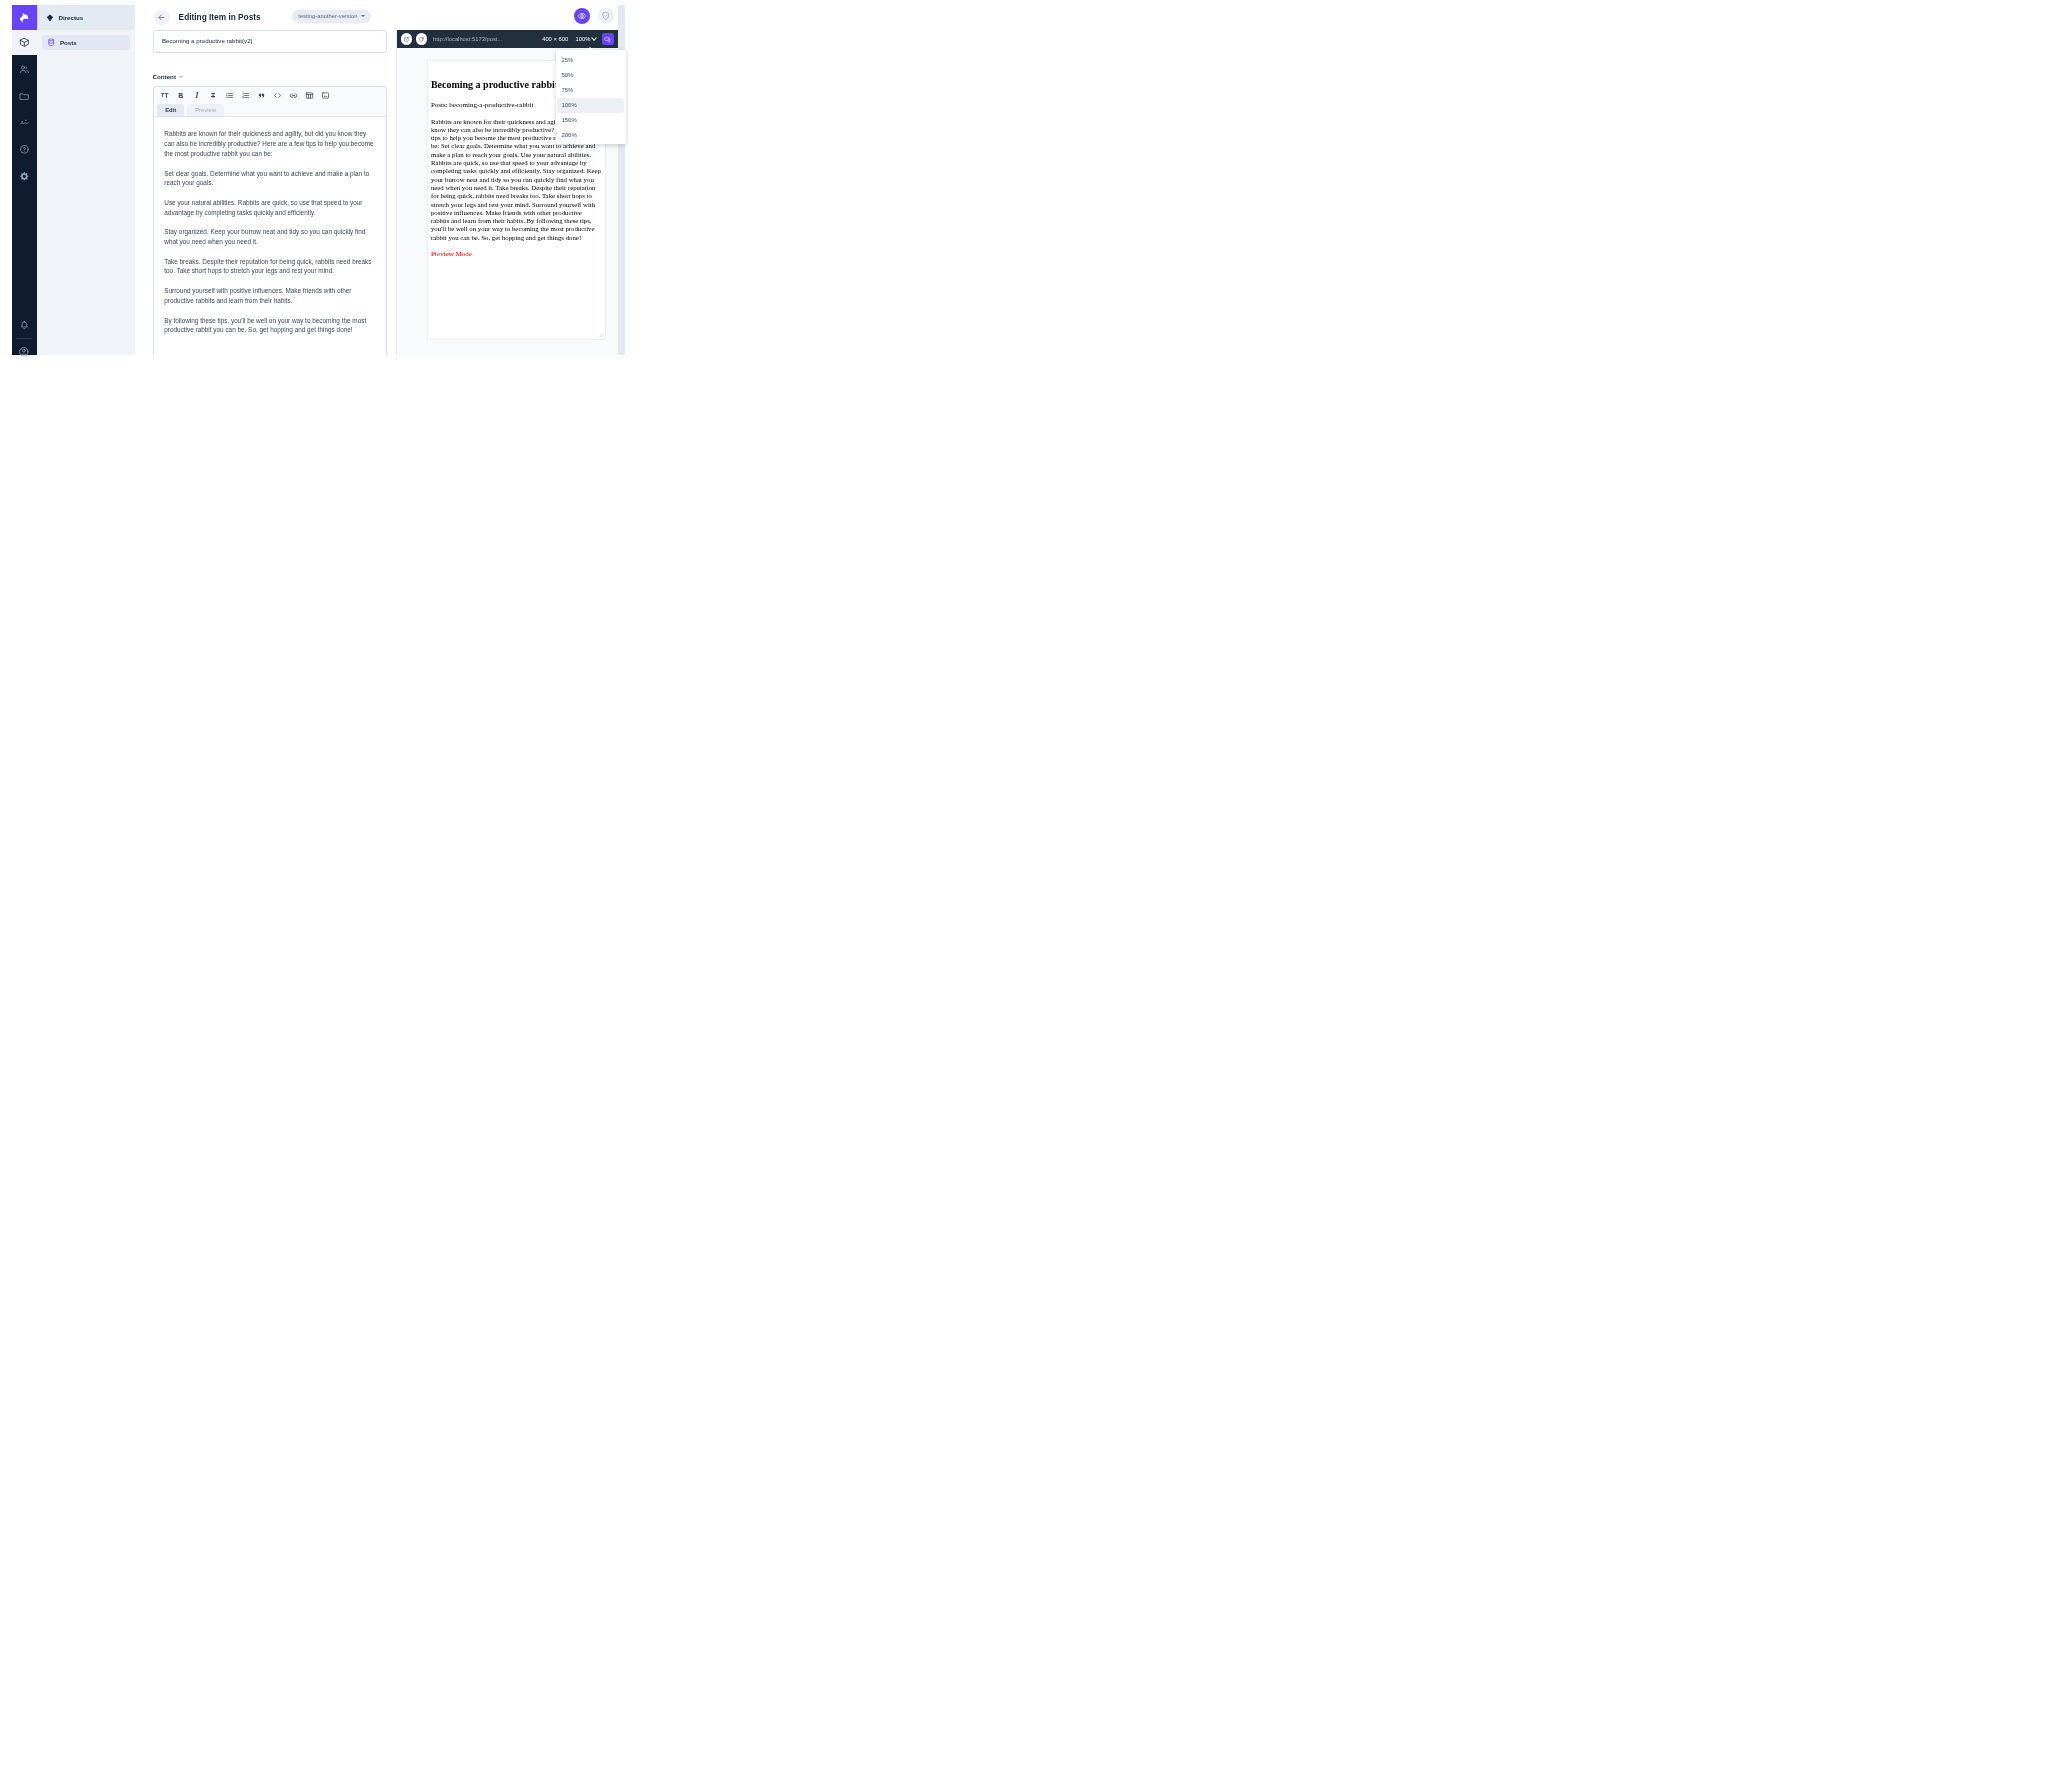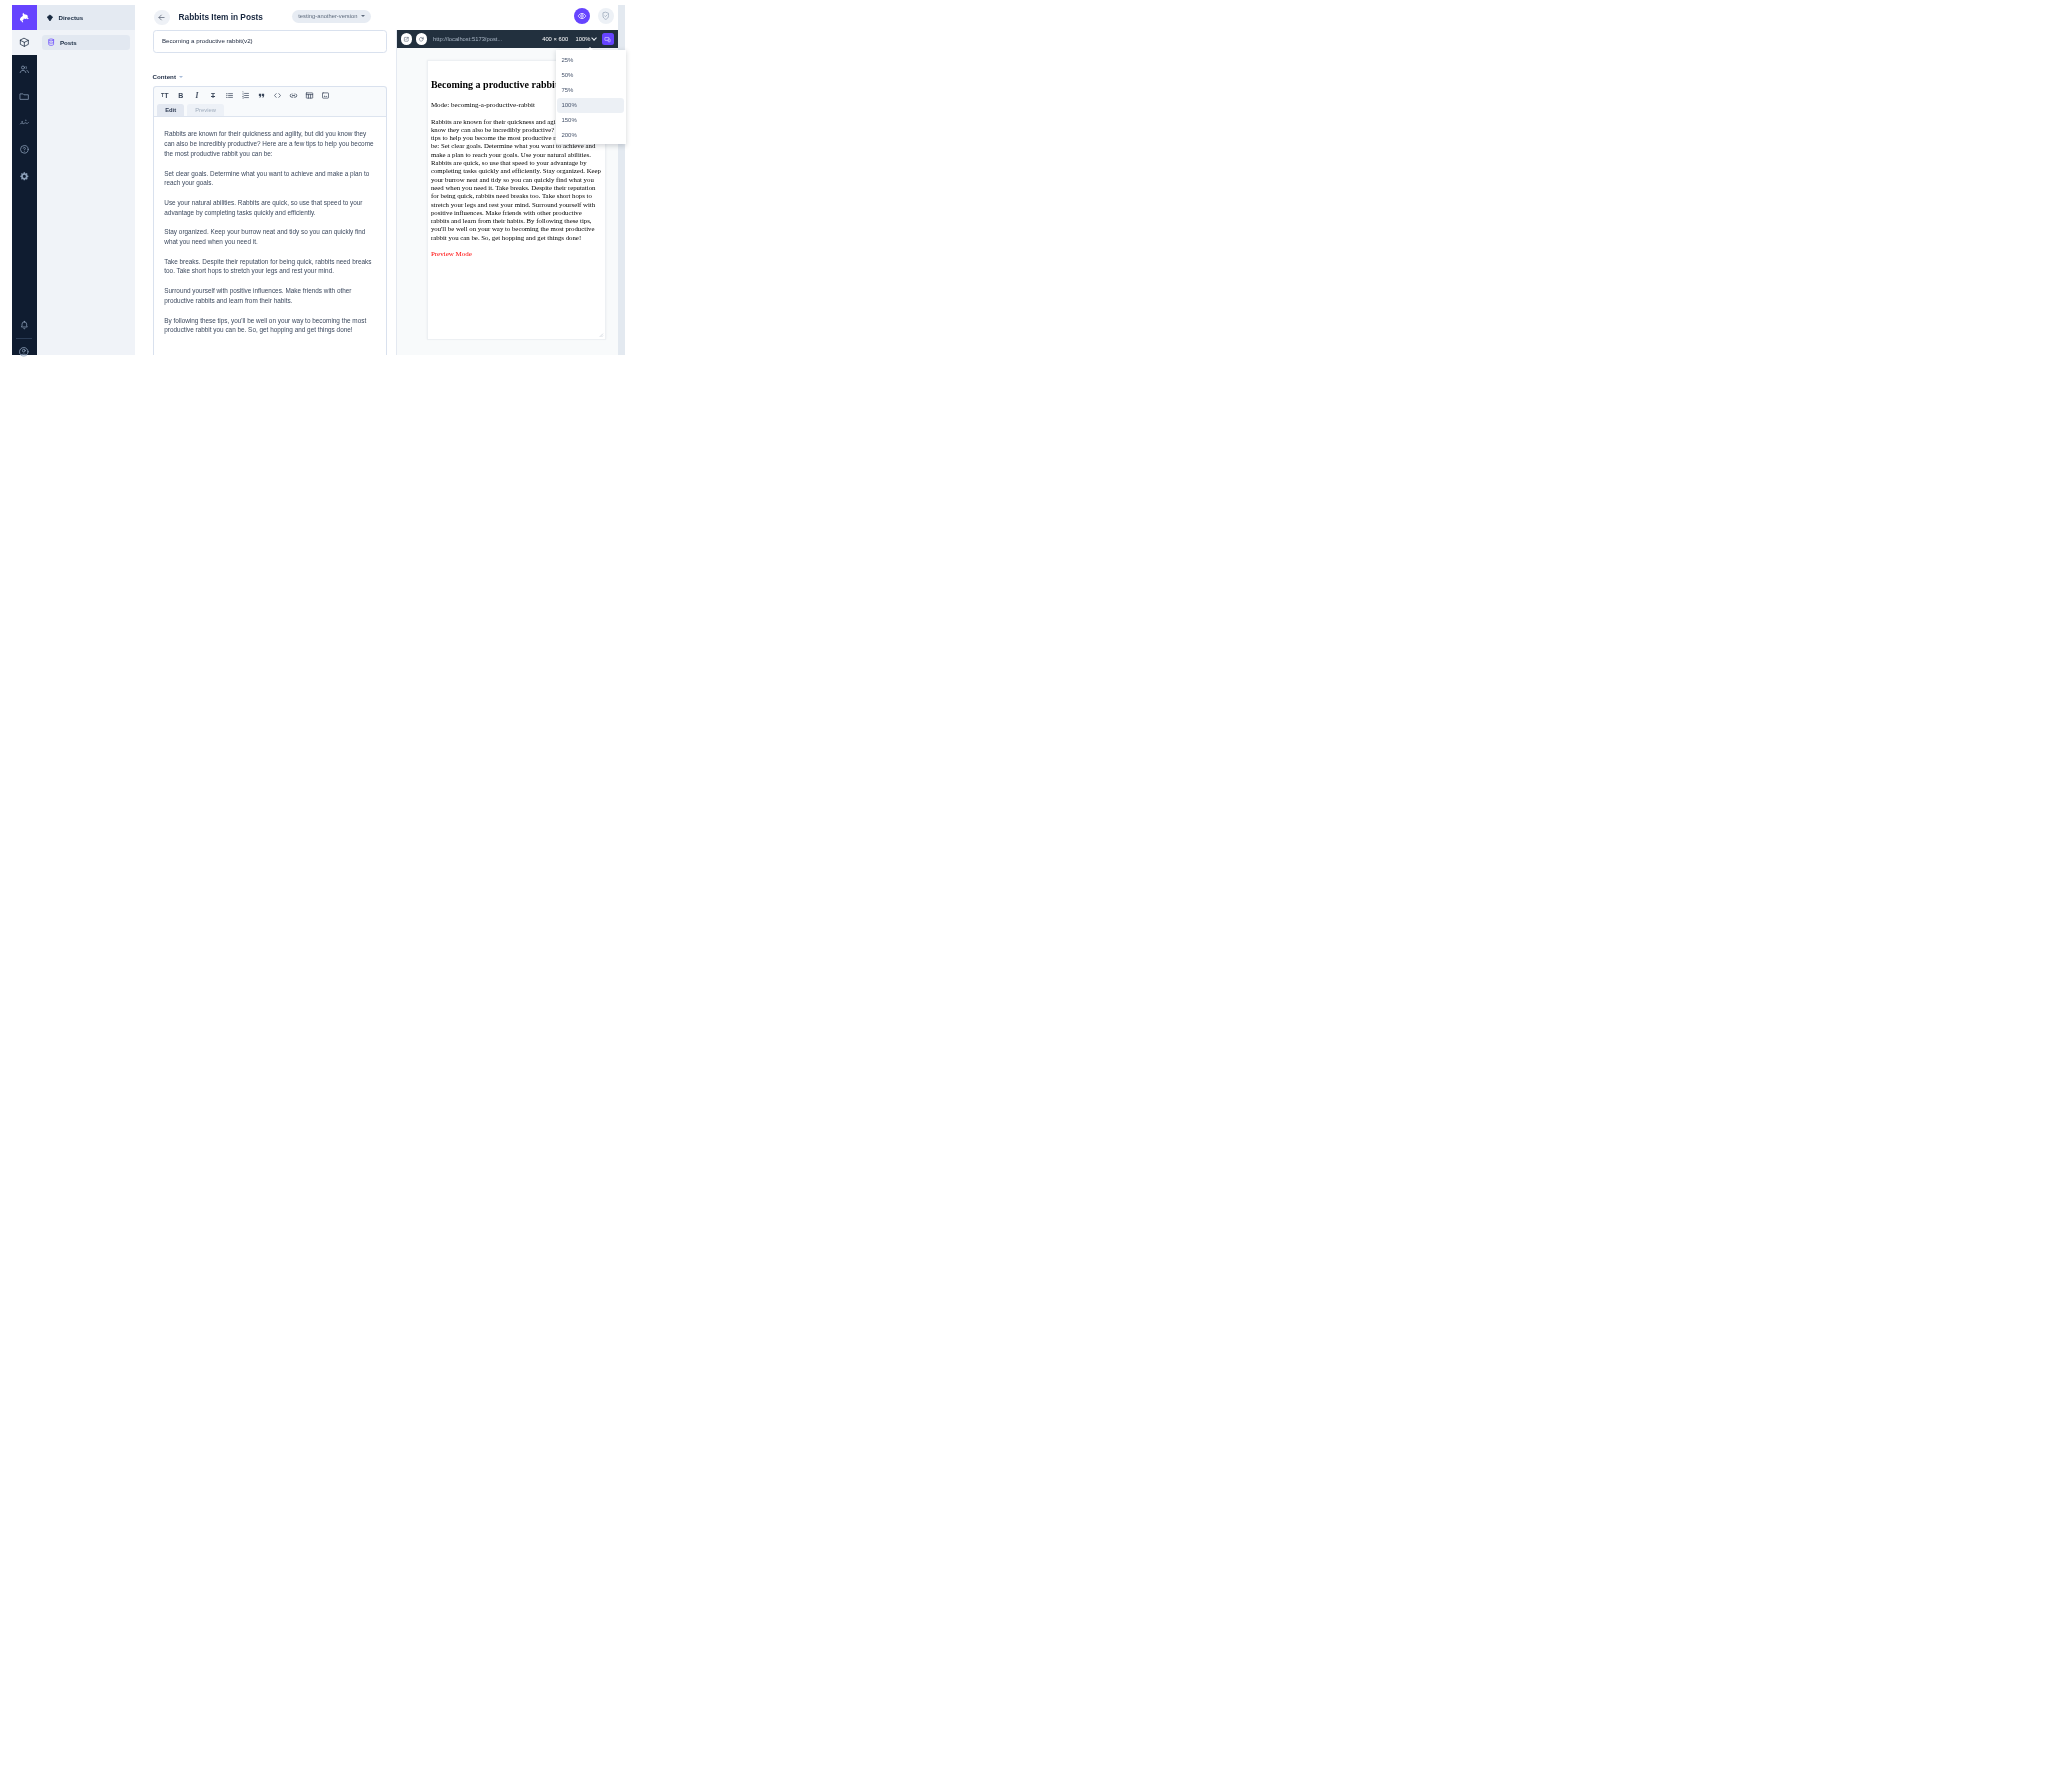--- a/index.html
+++ b/index.html
@@ -172,21 +172,21 @@
     </div>
   </nav>
 
   <header class="top-header">
     <div class="back-btn">
       <svg width="9" height="9" viewBox="0 0 24 24" fill="none" stroke="#666E80" stroke-width="2.2" stroke-linecap="round" stroke-linejoin="round">
           <path d="M19 12H5.5"></path>
           <path d="M11.5 5.5 5 12l6.5 6.5"></path>
         </svg>
     </div>
-    <h1 class="page-title">Rabbits Item in Posts</h1>
+    <h1 class="page-title">Editing Item in Posts</h1>
     <div class="version-pill">
       <span>testing-another-version</span>
       <i class="caret-down"></i>
     </div>
     <div class="hdr-action hdr-eye">
       <svg width="10" height="10" viewBox="0 0 24 24" fill="none" stroke="#fff" stroke-width="1.9">
           <path d="M2.5 12S6.5 5.8 12 5.8 21.5 12 21.5 12 17.5 18.2 12 18.2 2.5 12 2.5 12z"></path>
           <circle cx="12" cy="12" r="3.1"></circle>
         </svg>
     </div>
@@ -313,21 +313,21 @@
         <svg width="7" height="7" viewBox="0 0 24 24">
             <rect x="3" y="5" width="14" height="10" rx="1"></rect>
             <rect x="14.5" y="10.5" width="6.5" height="9.5" rx="1" fill="#6644FF"></rect>
           </svg>
       </div>
     </div>
 
     <div class="p-viewport">
       <div class="p-doc">
         <h1>Becoming a productive rabbit(v2)</h1>
-        <p class="p-slug">Mode: becoming-a-productive-rabbit</p>
+        <p class="p-slug">Posts: becoming-a-productive-rabbit</p>
         <p class="p-body">Rabbits are known for their quickness and agility, but did you know they can also be incredibly productive? Here are a few tips to help you become the most productive rabbit you can be: Set clear goals. Determine what you want to achieve and make a plan to reach your goals. Use your natural abilities. Rabbits are quick, so use that speed to your advantage by completing tasks quickly and efficiently. Stay organized. Keep your burrow neat and tidy so you can quickly find what you need when you need it. Take breaks. Despite their reputation for being quick, rabbits need breaks too. Take short hops to stretch your legs and rest your mind. Surround yourself with positive influences. Make friends with other productive rabbits and learn from their habits. By following these tips, you'll be well on your way to becoming the most productive rabbit you can be. So, get hopping and get things done!</p>
         <p class="p-mode">Preview Mode</p>
         <svg class="resize-handle" width="5.4" height="5.4" viewBox="0 0 13 13">
             <path d="M4 12 12 4M8.5 12 12 8.5" stroke="#B9C2CC" stroke-width="1.4" fill="none"></path>
           </svg>
       </div>
     </div>
   </section>
 
   <div class="right-strip"></div>

